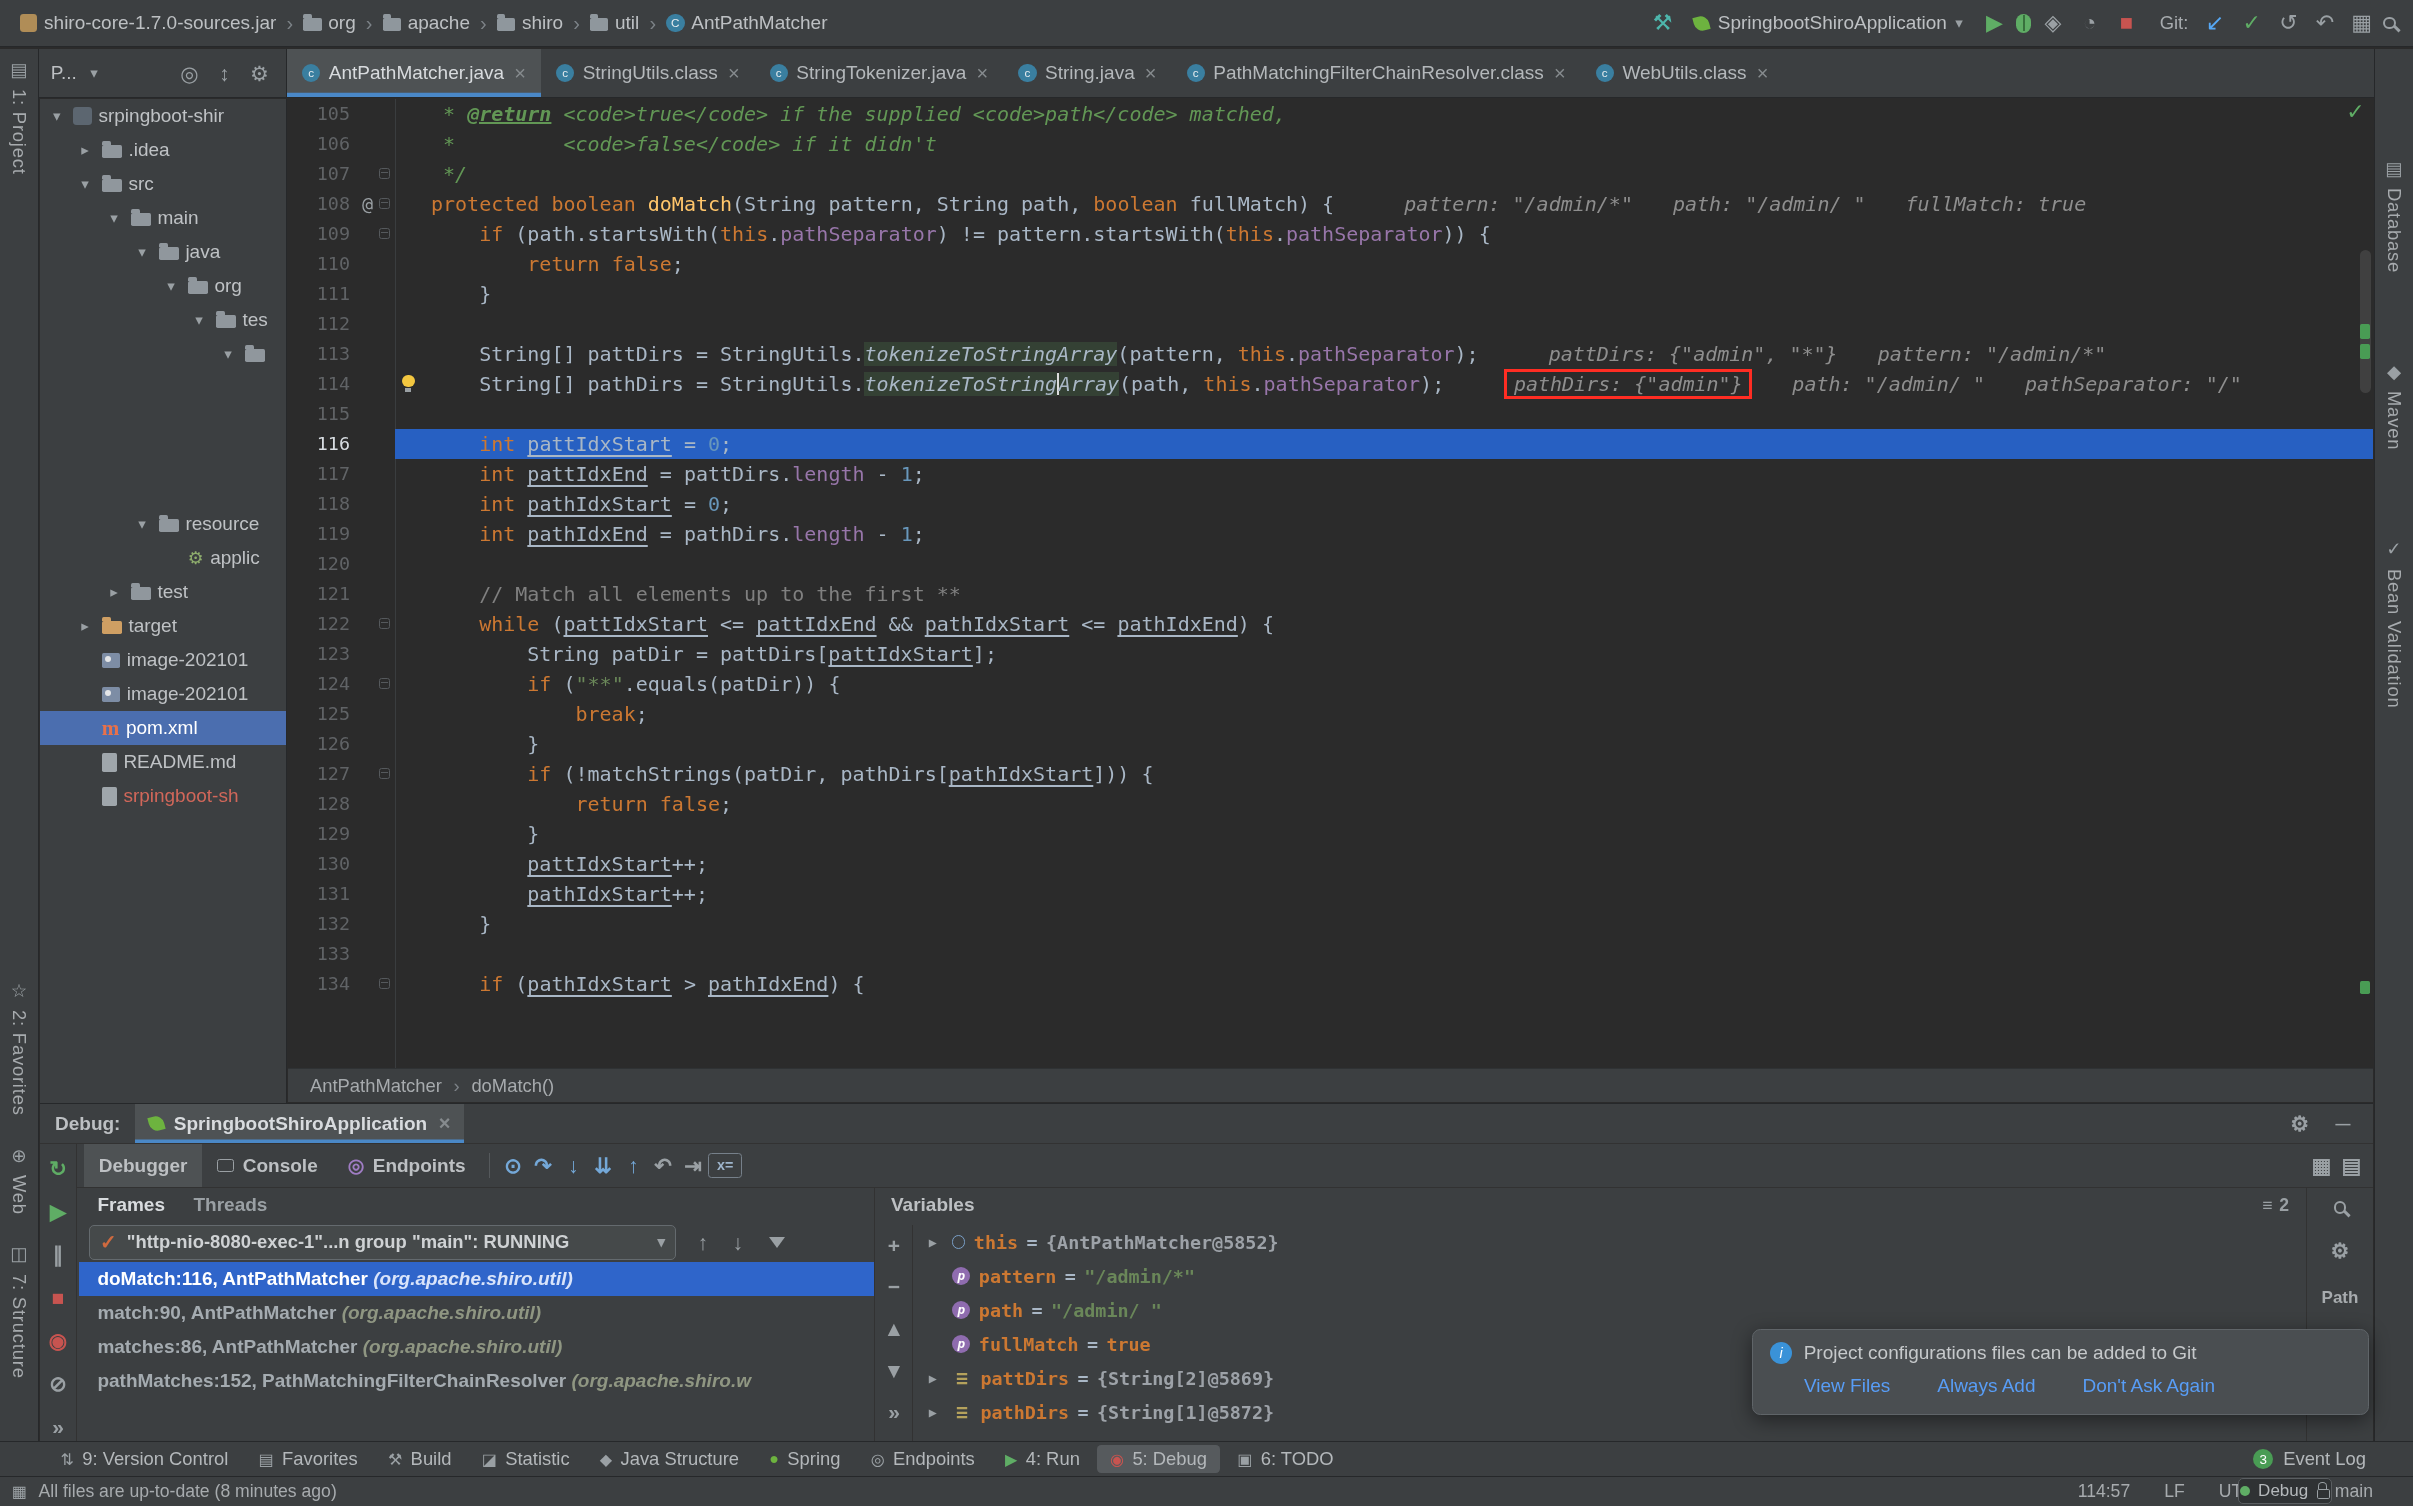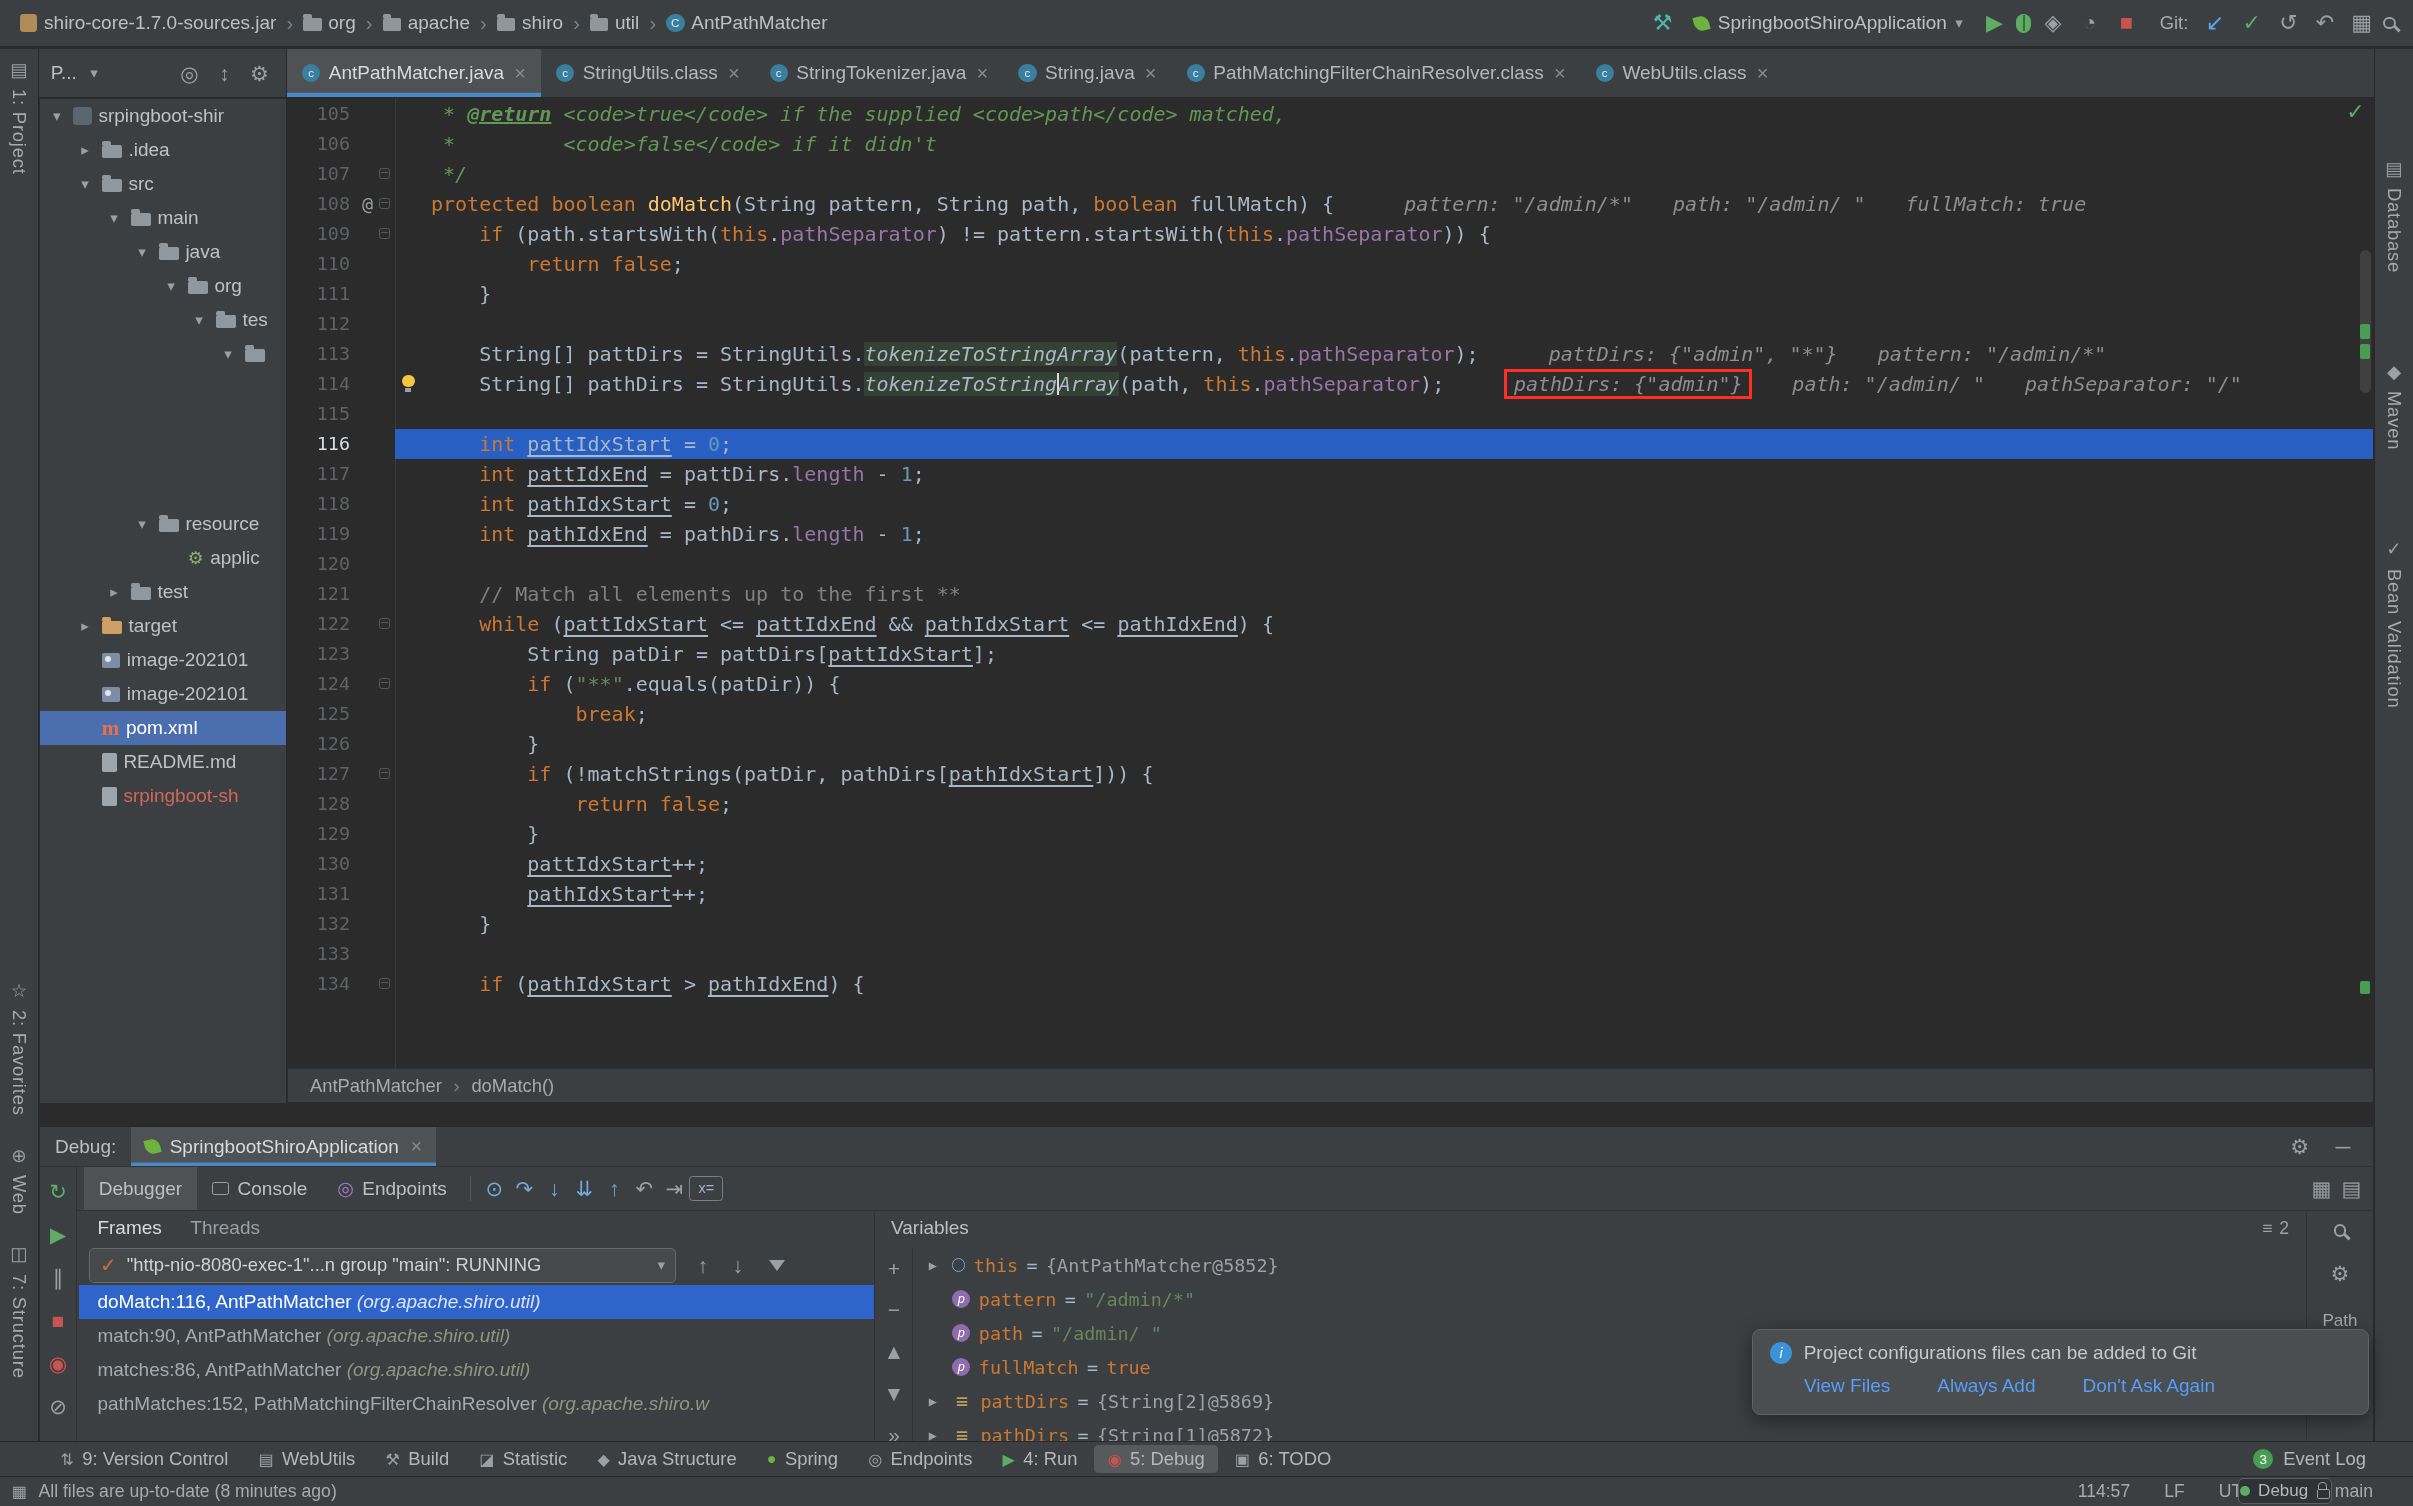--- a/index.html
+++ b/index.html
@@ -99,21 +99,21 @@
   .hint{color:#8e8e8e;font-style:italic;margin-left:40px;}
   .hint.hint-boxed{border:3.4px solid #ff2d23;padding:0 6.7px;margin-left:30px;}
   .scroll-thumb{position:absolute;right:1.7px;top:151px;width:11.7px;height:143px;background:rgba(255,255,255,.10);border-radius:5.9px;}
   .vcs-mark{position:absolute;right:3.4px;width:10px;border-radius:1.7px;background:#499C54;}
   #inspect-ok{position:absolute;right:8.4px;top:0px;color:#5fad65;font-size:22px;}
 
   #editor-breadcrumb{position:absolute;left:288px;right:40px;top:1068px;height:34px;background:#3c3f41;
     display:flex;align-items:center;gap:11.7px;padding-left:22px;font-size:18.4px;color:#a7abae;border-top:0.8px solid #2f3234;}
 
   
-  #debug{position:absolute;left:40px;right:40px;top:1126px;height:338px;background:#3c3f41;border-top:1.7px solid #26282a;}
+  #debug{position:absolute;left:40px;right:40px;top:1103px;height:338px;background:#3c3f41;border-top:1.7px solid #26282a;font-weight:bold;}
   #dbg-header{position:absolute;left:0;right:0;top:0;height:40px;border-bottom:0.8px solid #323232;
     display:flex;align-items:center;gap:15px;padding:0 15px;font-size:19px;}
   .session-tab{display:flex;align-items:center;gap:10px;background:#4e5254;height:100%;padding:0 13.4px;
     box-shadow:inset 0 -3.4px 0 #4a88c7;color:#d8dbde;}
   #dbg-header-right{margin-left:auto;display:flex;gap:13.4px;}
   #dbg-toolbar{position:absolute;left:37px;right:0;top:40px;height:44px;border-bottom:0.8px solid #323232;
     display:flex;align-items:center;padding:0 6.7px;}
   .dtab{display:flex;align-items:center;gap:8.4px;padding:0 15px;height:100%;font-size:19px;color:#bdc0c3;}
   .dtab.sel{background:#4e5254;}
   .ic-console{width:17px;height:13.4px;border:1.7px solid #9aa0a4;border-radius:2.5px;}
@@ -630,21 +630,21 @@
 </div>
 
 <div id="bottom-stripe">
   <div id="bottom-items" style="display:flex;gap:3.4px;">
       <div class="bb-item">
         <span class="bb-ic">⇅</span>
         <span>9: Version Control</span>
       </div>
       <div class="bb-item">
         <span class="bb-ic">▤</span>
-        <span>WebUtils</span>
+        <span>Favorites</span>
       </div>
       <div class="bb-item">
         <span class="bb-ic">⚒</span>
         <span>Build</span>
       </div>
       <div class="bb-item">
         <span class="bb-ic">◪</span>
         <span>Statistic</span>
       </div>
       <div class="bb-item">

